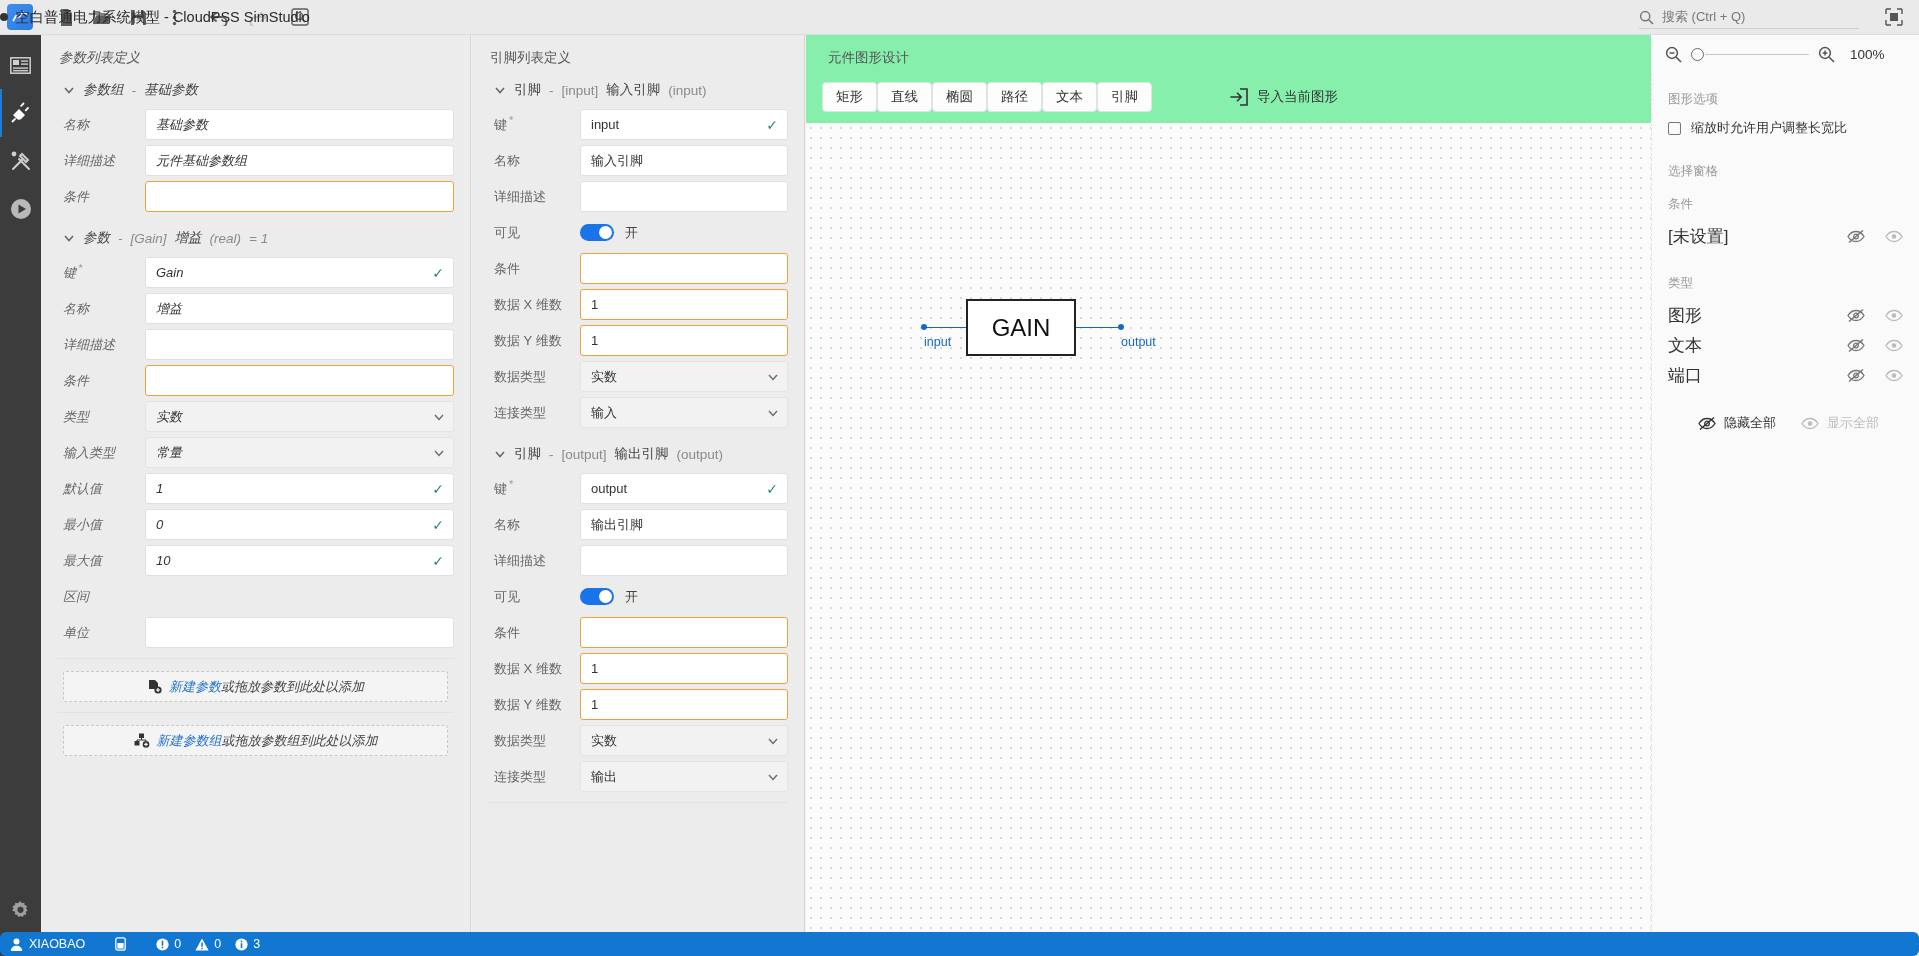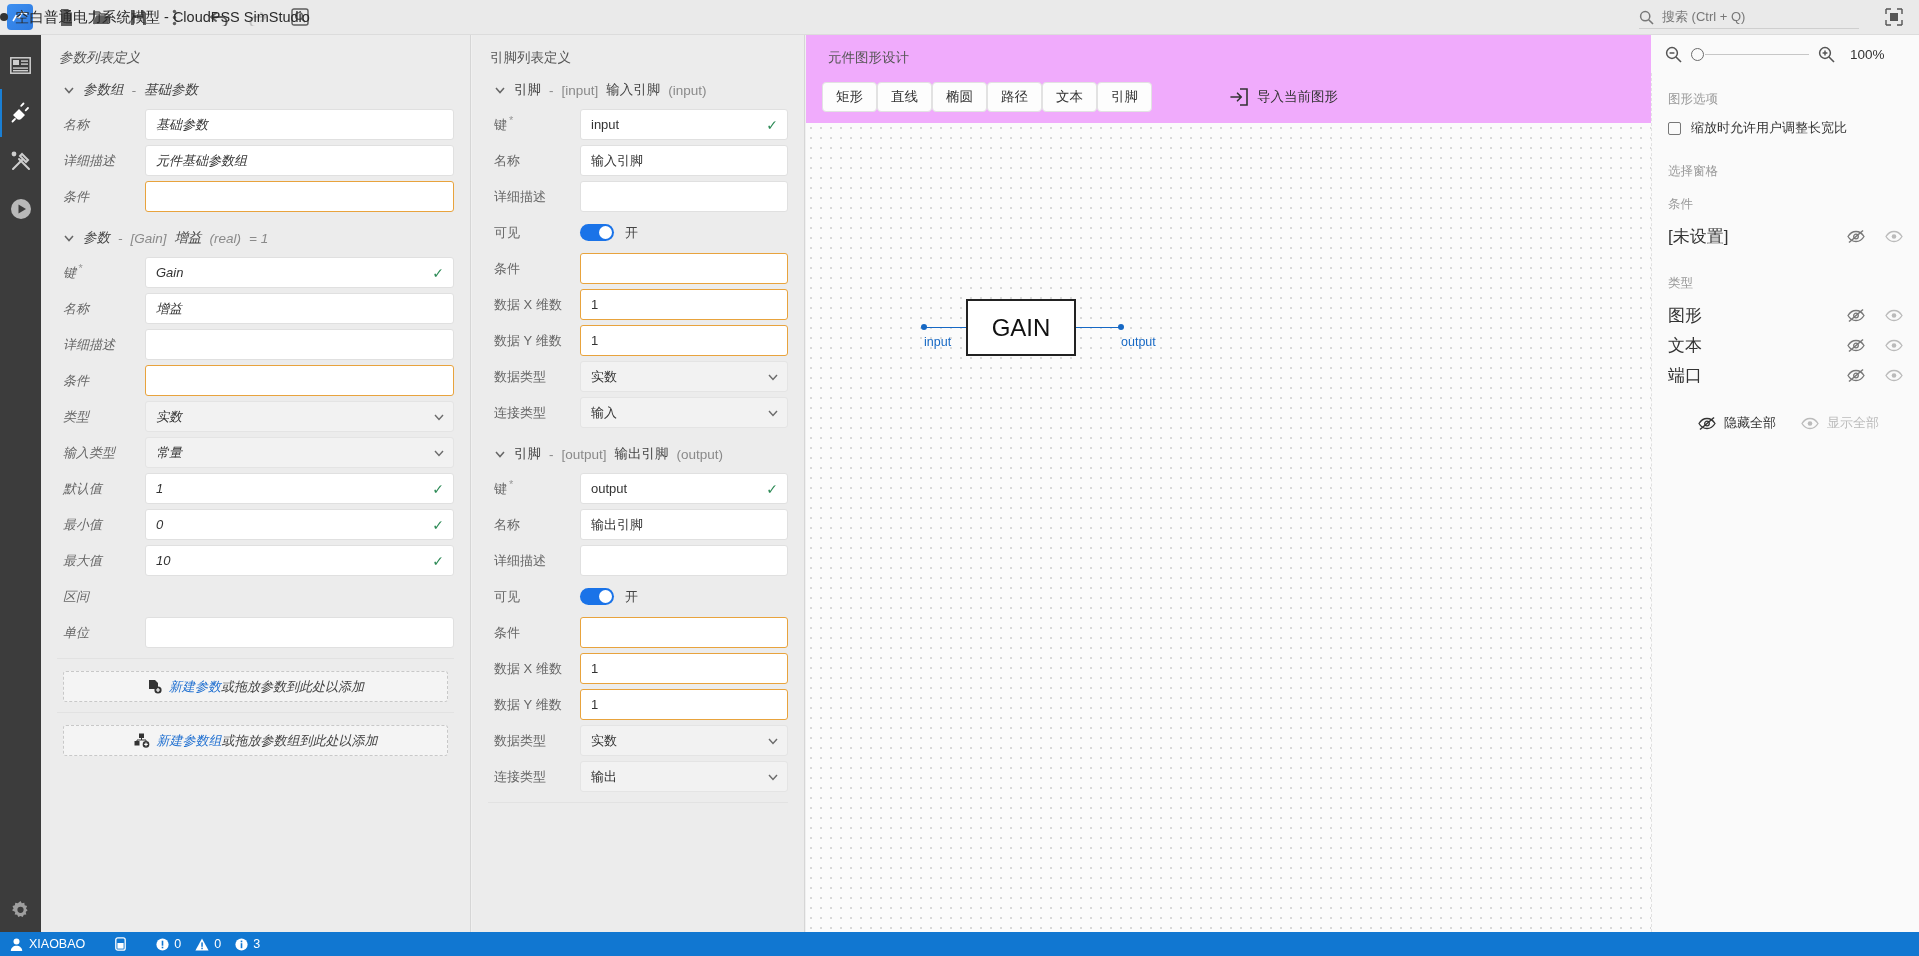--- a/index.html
+++ b/index.html
@@ -67,21 +67,21 @@
   #act-settings { position: absolute; bottom: 22px; left: 0; }
 
   
   .panel {
     position: absolute; top: 35px; background: #ececec;
     border-right: 1px solid #d6d6d6;
     overflow: hidden;
   }
   #panel-params { left: 41px; width: 430px; height: 897px; font-style: italic; }
   #panel-pins   { left: 472px; width: 333px; height: 897px; }
-  #panel-shape  { left: 806px; width: 1113px; height: 897px; background: #f0abfc; border-right: none; }
+  #panel-shape  { left: 806px; width: 1113px; height: 897px; background: #86efac; border-right: none; }
 
   .panel-title {
     font-size: 13.5px; color: #555; padding: 14px 0 8px 18px;
   }
   #panel-shape .panel-title { padding-left: 22px; color: #555; }
 
   .panel-body { padding: 0 16px 0 16px; }
 
   .section-header {
     display: flex; align-items: center; gap: 8px;
@@ -220,21 +220,21 @@
     display: flex; align-items: center; gap: 9px; margin-top: 26px; padding-left: 30px;
     font-size: 13px;
   }
   #opt-footer .a1 { color: #333; display: flex; align-items: center; gap: 8px; cursor: pointer; }
   #opt-footer .a2 { color: #bbb; display: flex; align-items: center; gap: 8px; margin-left: 16px; cursor: pointer; }
 
   
   #statusbar {
     position: absolute; bottom: 0; left: 0; width: 1919px; height: 24px;
     background: #1177d1; color: #fff; font-size: 12.5px;
-    display: flex; align-items: center; padding-left: 10px; gap: 0;
+    display: flex; align-items: center; padding-left: 10px; gap: 0; border-radius: 6px;
   }
   .sb-item { display: flex; align-items: center; gap: 6px; padding: 0 12px 0 0; cursor: pointer; }
   .sb-group { display: flex; align-items: center; gap: 14px; margin-left: 18px; }
   .sb-badge { display: flex; align-items: center; gap: 5px; }
   svg { display: block; }
 </style>
 </head>
 <body>
 
 <div id="titlebar">

